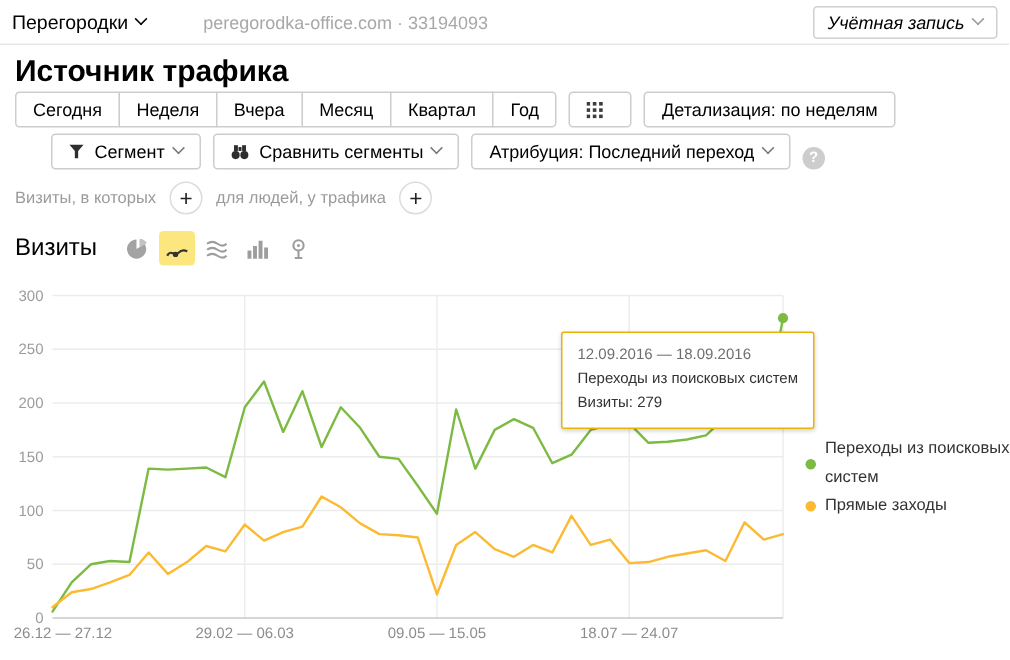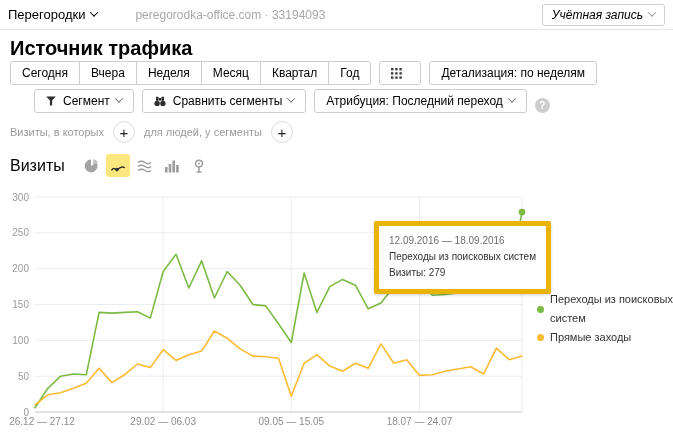--- a/index.html
+++ b/index.html
@@ -60,21 +60,21 @@
 
   
   .chart-head { position:absolute; top:154px; left:10px; display:flex; align-items:center; }
   .metric-label { font-size:16px; margin-right:14px; }
   .icon-btn { width:24px; height:23px; border-radius:3px; display:flex; align-items:center; justify-content:center;
               margin-right:3px; cursor:pointer; background:transparent; border:none; }
   .icon-btn.selected { background:#fbe77d; }
 
   
   .chart-wrap { position:absolute; top:186px; left:0; width:673px; height:254px; }
-  .tooltip { position:absolute; left:374px; top:35px; background:#fff; border:5px solid #eab308; border-radius:2px;
+  .tooltip { position:absolute; left:374px; top:35px; background:#fff; border:1px solid #eab308; border-radius:2px;
              box-shadow:0 1px 3px rgba(0,0,0,.18); padding:7px 10px 8px; font-size:10px; line-height:16px;
              white-space:nowrap; z-index:3; }
   .tooltip .tt-period { color:#6e6e6e; }
   .tooltip .tt-series, .tooltip .tt-value { color:#333; }
   .legend { position:absolute; left:537px; top:104px; z-index:2; }
   .legend-item { display:flex; align-items:center; font-size:11px; color:#333; line-height:19px; cursor:pointer; }
   .legend-dot { width:7px; height:7px; border-radius:50%; margin-right:6px; flex:none; }
 </style>
 </head>
 <body>
@@ -93,22 +93,22 @@
     </span>
   </div>
 
   <div class="header-row">
     <span class="page-title">Источник трафика</span>
   </div>
 
   <div class="controls1">
     <span class="group" id="period-group">
         <button class="btn">Сегодня</button>
+        <button class="btn">Неделя</button>
         <button class="btn">Вчера</button>
-        <button class="btn">Неделя</button>
         <button class="btn">Месяц</button>
         <button class="btn">Квартал</button>
         <button class="btn">Год</button>
       </span>
     <span class="btn gap8">
       <span class="ic">
         <svg width="11" height="11" viewBox="0 0 11 11">
           <g fill="#3d3d3d">
             <rect x="0" y="0" width="2.4" height="2.4"></rect>
               <rect x="4.2" y="0" width="2.4" height="2.4"></rect>
@@ -157,21 +157,21 @@
     <span class="btn gap8">
       <span>Атрибуция: Последний переход</span>
       <span class="chev"></span>
     </span>
     <span class="help-circle">?</span>
   </div>
 
   <div class="segment-row">
     <span class="seg-label">Визиты, в которых</span>
     <span class="plus-btn">+</span>
-    <span class="seg-label">для людей, у сегменты</span>
+    <span class="seg-label">для людей, у трафика</span>
     <span class="plus-btn">+</span>
   </div>
 
   <div class="chart-head">
     <span class="metric-label">Визиты</span>
     <button class="icon-btn">
       <svg width="14" height="14" viewBox="0 0 14 14">
         <path d="M7 7 L7 0.6 A6.4 6.4 0 1 0 12.5 3.6 Z" fill="#a3a3a3"></path>
         <path d="M8.4 5.6 L8.4 -0.2 A6.4 6.4 0 0 1 13.3 2.6 Z" fill="#c2c2c2" transform="translate(0.6,0.4)"></path>
       </svg>

